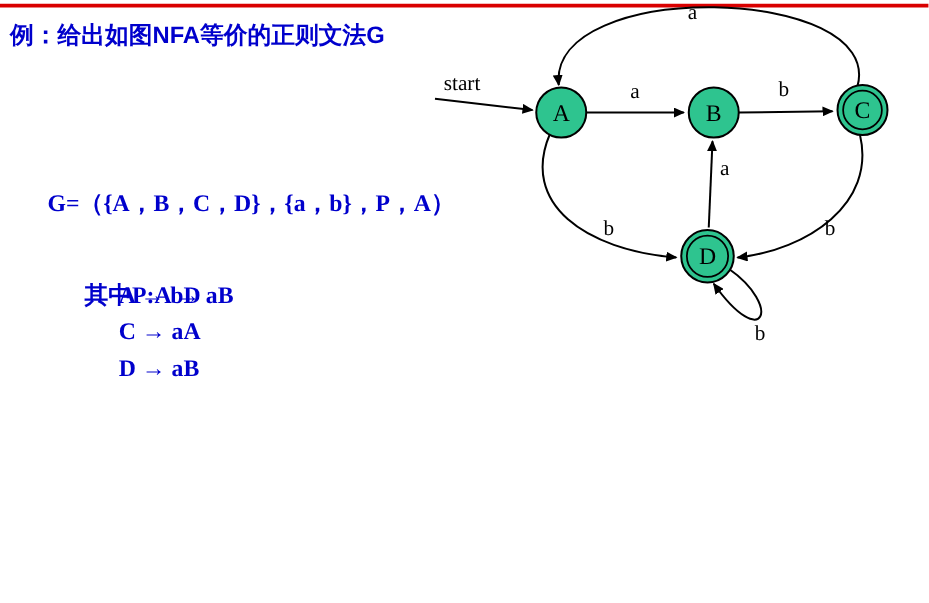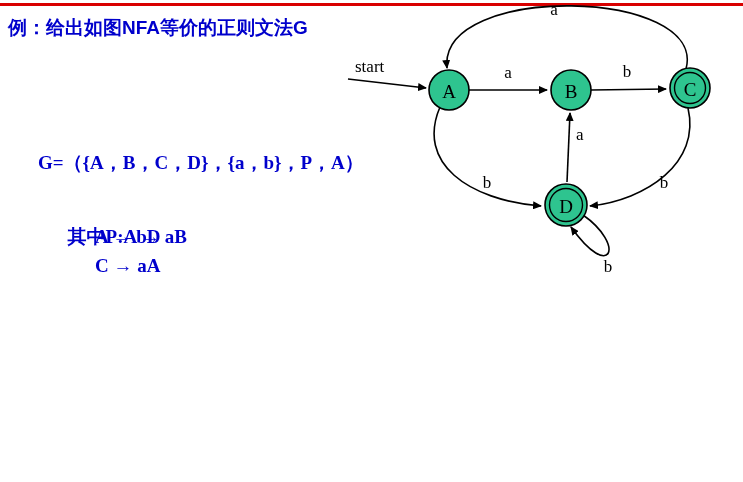--- a/index.html
+++ b/index.html
@@ -57,20 +57,21 @@
   <div class="title">例：给出如图NFA等价的正则文法G</div>
 
   <div class="grammar">G=（{A，B，C，D}，{a，b}，P，A）</div>
 
   <div class="productions">
     <div class="prod-row">
       <span class="prod-label">其中P:</span><span>A → aB</span>
     </div>
     <div class="prod-row prod-indent">A → bD</div>
     <div class="prod-row prod-indent">C → aA</div>
+    <div class="prod-row prod-indent">D → aB</div>
   </div>
 
   <svg class="diagram" viewBox="0 0 413 312">
     <defs>
       <marker id="arrow" markerWidth="10" markerHeight="8" refX="8" refY="4" orient="auto" markerUnits="userSpaceOnUse">
         <path d="M0,0 L9,4 L0,8 z" fill="#000"></path>
       </marker>
     </defs>
 
     <path class="edge" d="M 18,79 L 96,88" marker-end="url(#arrow)"></path>

